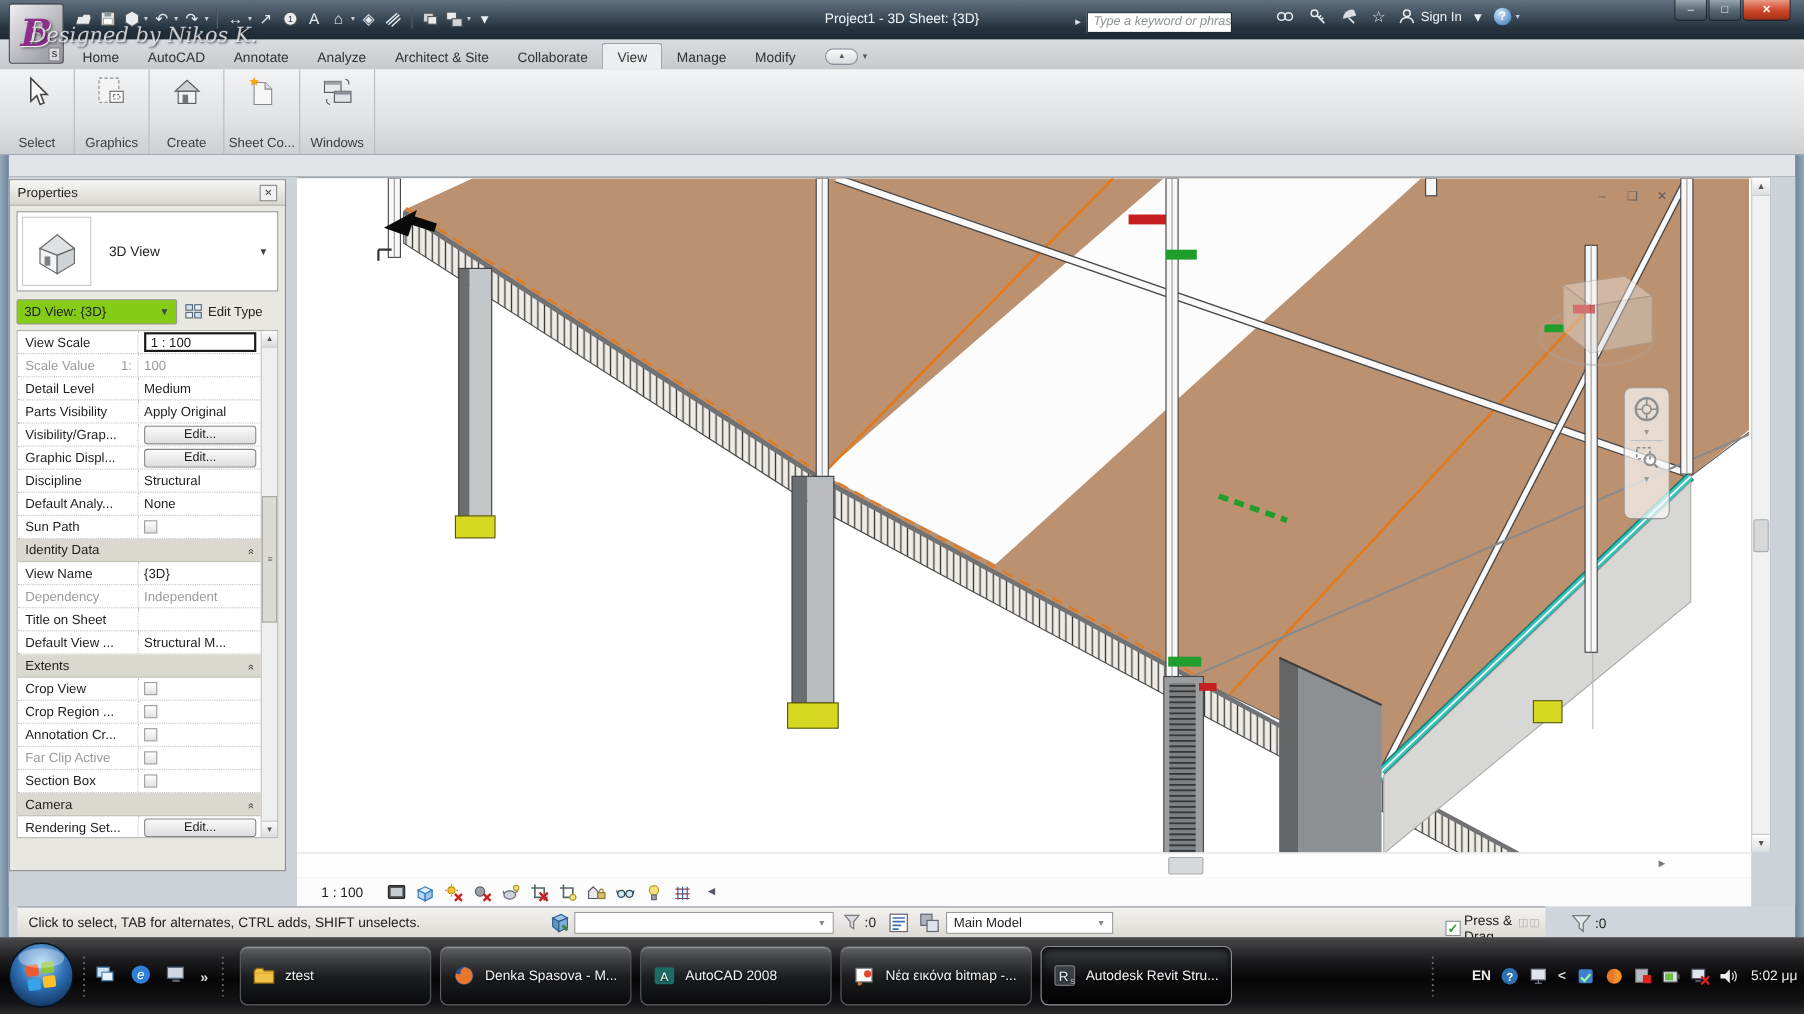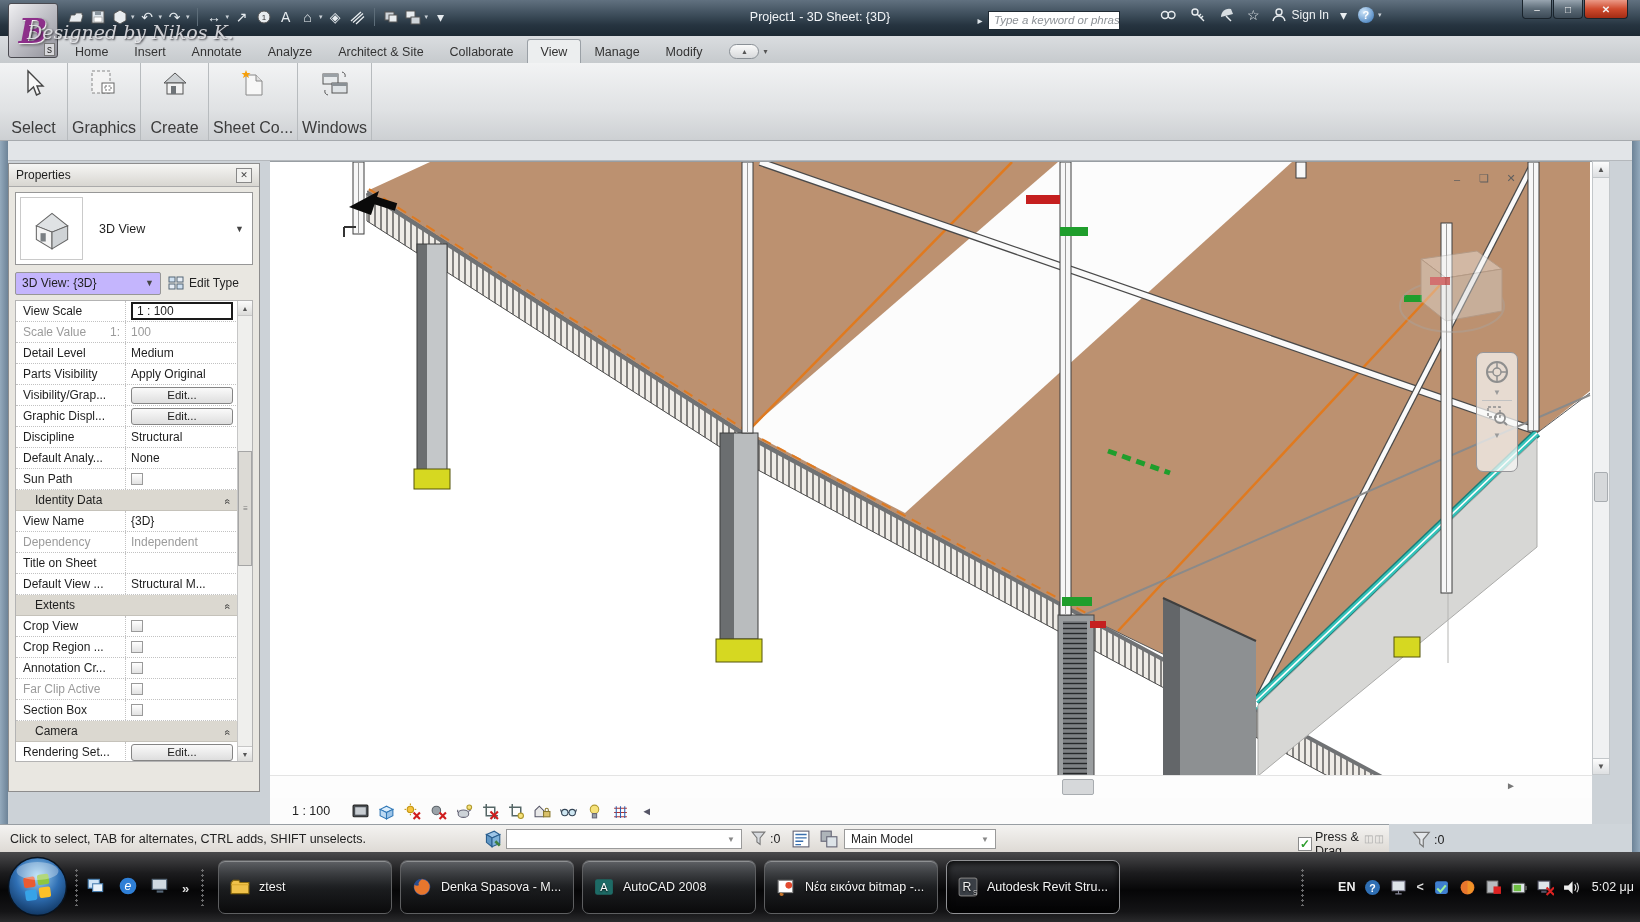--- a/index.html
+++ b/index.html
@@ -48,52 +48,52 @@
 .ribbon-toggle { margin-left:14px; margin-bottom:4px; display:flex; align-items:center; gap:4px; }
 .rt-pill { width:30px; height:15px; border:1px solid #8a9096; border-radius:8px; background:linear-gradient(#fafafa,#d8dadc);
   display:flex; align-items:center; justify-content:center; font-size:7px; color:#555; }
 .rt-dd { font-size:8px; color:#555; }
 
 
 .ribbon { position:absolute; left:0; top:63px; width:1640px; height:78px;
   background:linear-gradient(#f2f3f4,#e0e2e4 60%,#cdd0d3); border-bottom:1px solid #a6aaae; display:flex; }
 .rpanel { min-width:68px; padding:5px 4px 3px; border-right:1px solid #b7bbbe; display:flex; flex-direction:column;
   align-items:center; justify-content:space-between; }
-.rpanel-label { font-size:16px; color:#3b3b3b; white-space:nowrap; }
+.rpanel-label { font-size:12px; color:#3b3b3b; white-space:nowrap; }
 
 .subribbon { position:absolute; left:8px; top:141px; width:1624px; height:20px; background:#e2e5e8; border-bottom:1px solid #b4b8bc; }
 .frame-l { position:absolute; left:0; top:141px; width:8px; height:711px; background:linear-gradient(90deg,#93a9bc,#6d8397); }
 .frame-r { position:absolute; left:1632px; top:141px; width:8px; height:711px; background:linear-gradient(90deg,#6d8397,#93a9bc); }
 .workbg { position:absolute; left:8px; top:161px; width:1624px; height:663px; background:#ccd2d7; }
 
 
 .palette { position:absolute; left:8px; top:163px; width:252px; height:629px; background:#e9e7e1;
   border:1px solid #8d8d8d; font-size:12px; color:#1e1e1e; }
 .pal-header { height:23px; background:linear-gradient(#f6f6f4,#d8d6d1); border-bottom:1px solid #aaa;
   display:flex; align-items:center; padding:0 7px;gap:46px; }
 .pal-close { margin-left:auto; width:16px; height:15px; border:1px solid #888; background:#f1f1ef;
   font-size:9px; color:#444; display:flex; align-items:center; justify-content:center; }
 .type-box { position:absolute; left:6px; top:28px; width:238px; height:73px; background:#fff; border:1px solid #979797;
   display:flex; align-items:center; }
 .type-icon { width:63px; height:63px; margin:4px; border:1px solid #cacaca; display:flex; align-items:center; justify-content:center; }
 .type-label { flex:1; padding-left:12px; font-size:12.5px; }
 .type-dd { margin-right:8px; font-size:9px; color:#444; }
 .inst-row { position:absolute; left:6px; top:107px; width:238px; height:24px; display:flex; align-items:center; gap:7px; }
-.inst-combo { width:146px; height:23px; background:#c4b5fd; border:1px solid #979797; border-radius:2px;
+.inst-combo { width:146px; height:23px; background:#84cc16; border:1px solid #979797; border-radius:2px;
   display:flex; align-items:center; padding:0 6px; }
 .inst-combo .cdd { margin-left:auto; font-size:9px; color:#444; }
 .edit-type-btn { display:flex; align-items:center; gap:5px; font-size:12px; color:#222; }
 .pgrid { position:absolute; left:6px; top:136px; width:238px; height:462px; background:#fff; border:1px solid #b3b3b3; overflow:hidden; }
 .prow { height:21px; display:flex; align-items:center; border-bottom:1px dotted #c2c2c2; }
 .plabel { width:110px; height:100%; padding-left:7px; border-right:1px dotted #c2c2c2; display:flex; align-items:center; overflow:hidden; white-space:nowrap; }
 .plabel .l2 { margin-left:auto; padding-right:5px; }
 .pval { flex:1; height:100%; padding-left:5px; display:flex; align-items:center; overflow:hidden; white-space:nowrap; }
 .prow.muted { color:#9b9b9b; }
 .prow.group { background:#dbd8d0; border-bottom:1px solid #c5c2ba; }
-.prow.group .glabel { padding-left:19px; }
+.prow.group .glabel { padding-left:7px; }
 .prow.group .gchev { margin-left:auto; margin-right:22px; font-size:10px; color:#333; transform:rotate(90deg); letter-spacing:-2px; }
 .scale-val { width:102px; height:18px; border:2px solid #1a1a1a; background:#fff; display:flex; align-items:center; padding-left:4px; }
 .edit-btn { width:102px; height:17px; border:1px solid #858585; border-radius:3px;
   background:linear-gradient(#fafafa,#dedede); display:flex; align-items:center; justify-content:center; font-size:11.5px; }
 .pchk { width:12px; height:12px; border:1px solid #9a9a9a; background:linear-gradient(#ffffff,#e2e2e2); }
 .pscroll { position:absolute; right:0; top:0; width:15px; height:100%; background:#efefed; border-left:1px solid #c6c6c6; }
 .ps-arrow { height:15px; display:flex; align-items:center; justify-content:center; font-size:7px; color:#555;
   background:linear-gradient(#fbfbfb,#dcdcda); border-bottom:1px solid #c6c6c6; }
 .ps-arrow.bottom { position:absolute; bottom:0; width:100%; border-top:1px solid #c6c6c6; border-bottom:none; }
 .ps-thumb { position:absolute; left:0; top:150px; width:14px; height:115px; background:#dcdad5; border:1px solid #a5a5a5;
@@ -123,21 +123,21 @@
 .hscroll { position:absolute; left:270px; top:775px; width:1322px; height:23px; background:#fdfdfd; border-top:1px solid #e4e4e4; }
 .hs-thumb { position:absolute; left:792px; top:3px; width:32px; height:16px; background:#d6d8da; border:1px solid #a8acb0; border-radius:2px; }
 .hs-right { position:absolute; left:1236px; top:4px; font-size:10px; color:#777; }
 
 .vcb { position:absolute; left:270px; top:798px; width:1322px; height:26px; background:#fcfcfc;
   display:flex; align-items:center; gap:7px; padding-left:22px; font-size:12.5px; color:#222; }
 .vcb-scale { margin-right:14px; }
 .vcb-icon { width:19px; height:19px; display:flex; align-items:center; justify-content:center; font-size:11px; color:#556; }
 
 
-.statusbar { position:absolute; left:0; top:824px; width:1389px; height:28px;
+.statusbar { position:absolute; left:16px; top:824px; width:1389px; height:28px;
   background:linear-gradient(#f4f3f1,#dedad5); border-top:1px solid #989ea3; font-size:12.5px; color:#222;padding-left:36px; }
 .sb-msg { position:absolute; left:10px; top:7px; }
 .sb-worksets { position:absolute; left:482px; top:4px; }
 .sb-combo { position:absolute; top:4px; height:20px; background:#fff; border:1px solid #9a9a9a;
   display:flex; align-items:center; padding:0 6px; font-size:12px; }
 .sb-combo .cdd { margin-left:auto; font-size:8px; color:#888; }
 .sb-item { position:absolute; top:5px; display:flex; align-items:center; gap:3px; }
 .sb-chk { width:14px; height:14px; background:#fff; border:1px solid #8a8a8a; display:flex; align-items:center;
   justify-content:center; color:#2e9e2e; font-size:12px; font-weight:bold; }
 .sb-grip { position:absolute; right:4px; top:8px; color:#aaa; font-size:10px; letter-spacing:1px; }
@@ -273,21 +273,21 @@
   </div>
   <div class="revit-logo">
     <span class="bletter">B</span>
     <span class="ssub">s</span>
   </div>
   <div class="watermark">Designed by Nikos K.</div>
 
   <div class="tabrow">
     <div class="tabs-holder">
         <div class="tab">Home</div>
-        <div class="tab">Insert</div>
+        <div class="tab">AutoCAD</div>
         <div class="tab">Annotate</div>
         <div class="tab">Analyze</div>
         <div class="tab">Architect &amp; Site</div>
         <div class="tab">Collaborate</div>
         <div class="tab active">View</div>
         <div class="tab">Manage</div>
         <div class="tab">Modify</div>
       </div>
     <div class="ribbon-toggle">
       <div class="rt-pill">▲</div>

